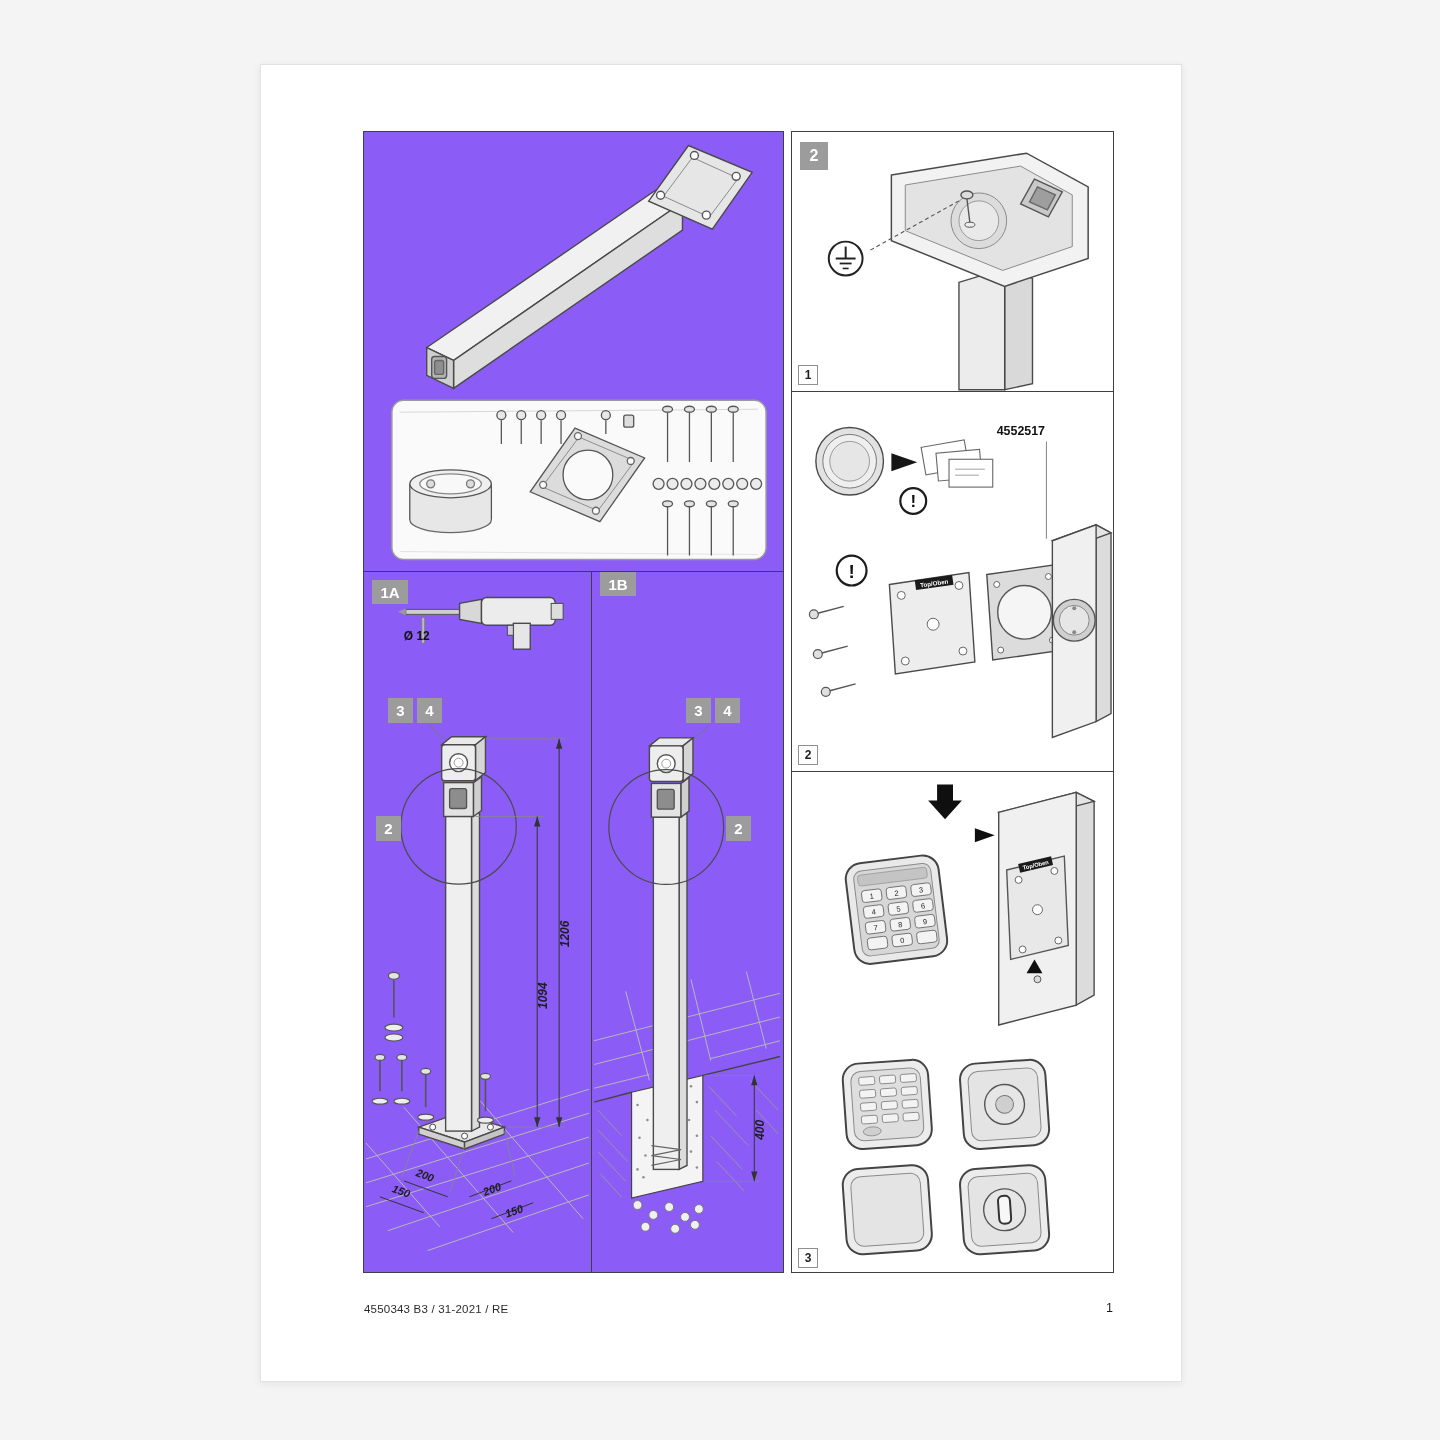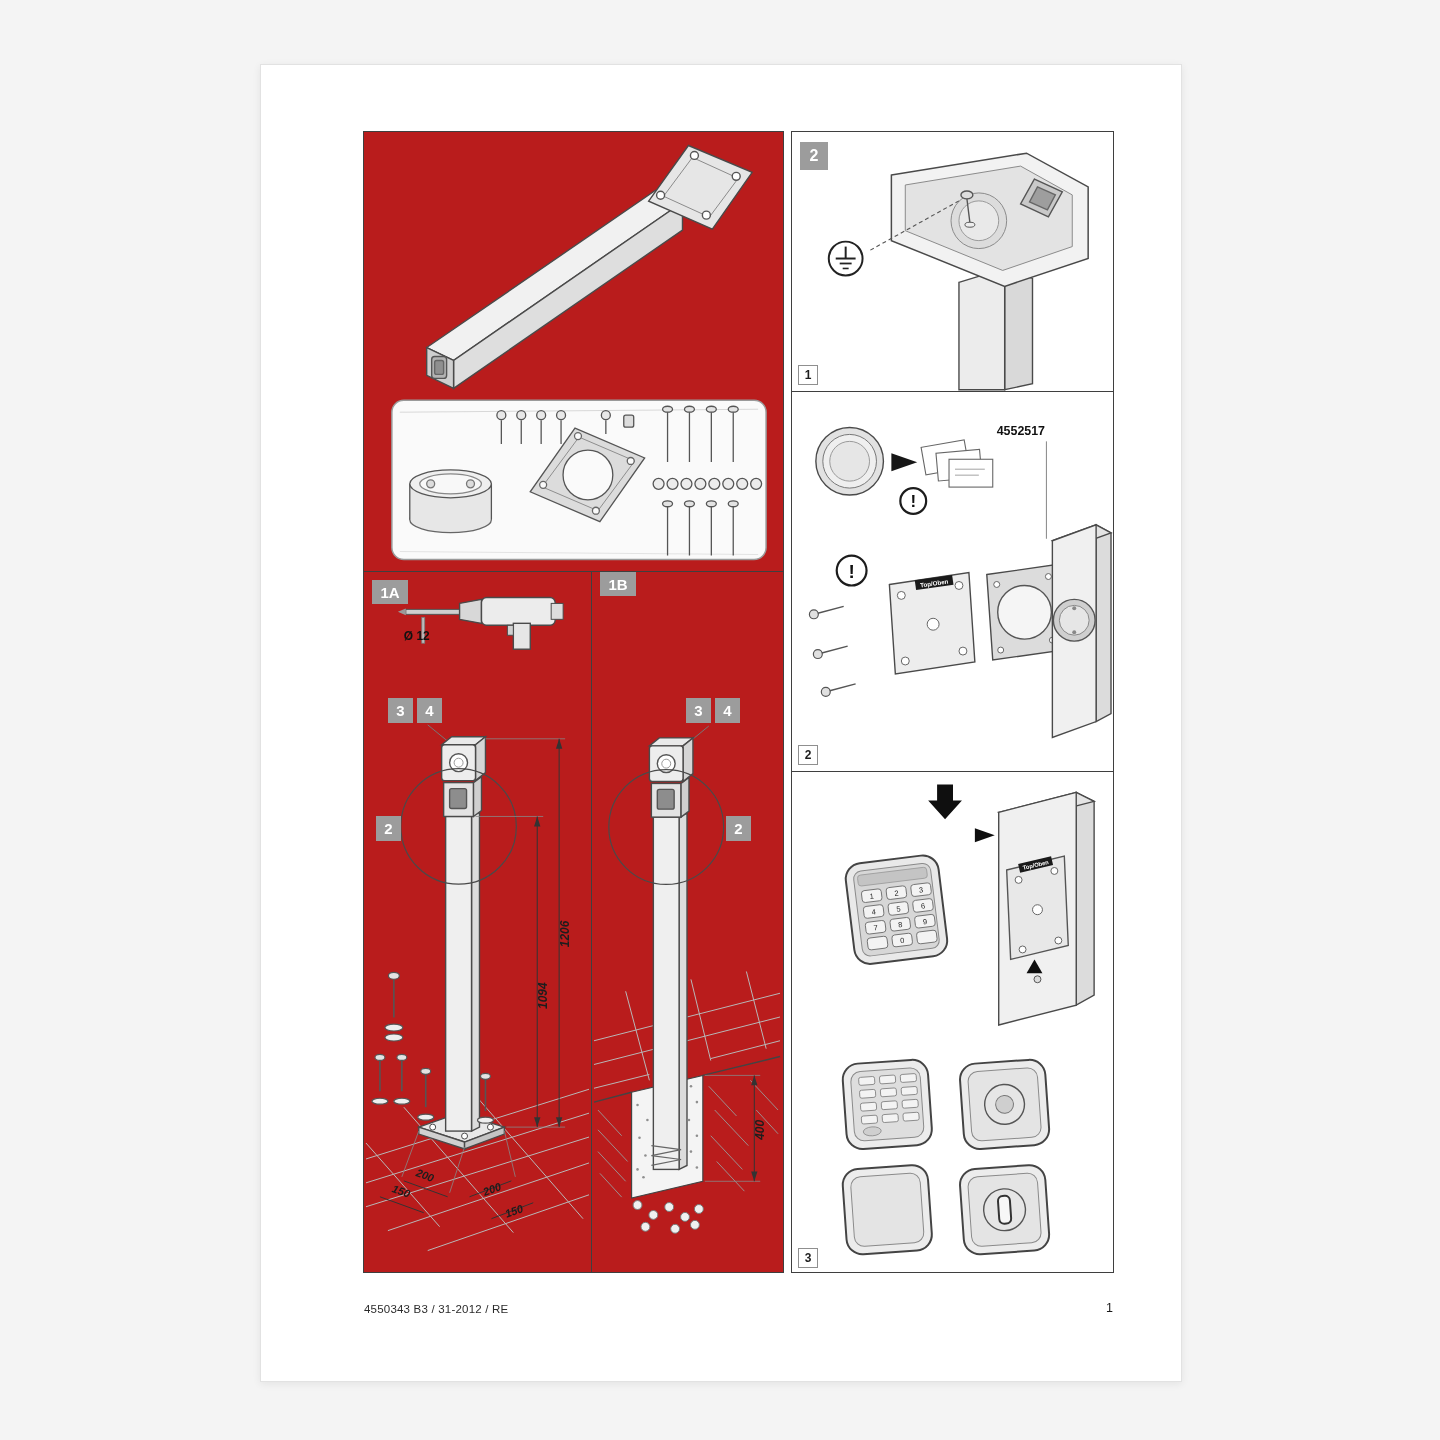--- a/index.html
+++ b/index.html
@@ -1,20 +1,20 @@
 <!DOCTYPE html>
 <html><head>
 <meta charset="utf-8">
 <style>
   html,body{margin:0;padding:0;background:#f4f4f4;font-family:"Liberation Sans",sans-serif;}
   .canvas{position:relative;width:1440px;height:1440px;background:#f4f4f4;overflow:hidden;}
   .page{position:absolute;left:260px;top:64px;width:920px;height:1316px;background:#ffffff;
         border:1px solid #e2e2e2;box-shadow:0 2px 8px rgba(0,0,0,0.07);}
   .col-left{position:absolute;left:102px;top:66px;width:421px;height:1142px;
-        border:1.2px solid #3f3f3f;box-sizing:border-box;background:#b91c1c;}
+        border:1.2px solid #3f3f3f;box-sizing:border-box;background:#8b5cf6;}
   .sec-kit{height:440px;border-bottom:1.2px solid #3f3f3f;position:relative;box-sizing:border-box;}
   .row-ab{display:flex;height:700px;}
   .sec-a{width:228px;border-right:1.2px solid #3f3f3f;position:relative;box-sizing:border-box;}
   .sec-b{flex:1;position:relative;}
   .col-right{position:absolute;left:530px;top:66px;width:323px;height:1142px;
         border:1.2px solid #3f3f3f;box-sizing:border-box;background:#fff;}
   .sec-head{height:260px;position:relative;border-bottom:1.2px solid #3f3f3f;box-sizing:border-box;}
   .sec-box{height:380px;position:relative;border-bottom:1.2px solid #3f3f3f;box-sizing:border-box;}
   .sec-mount{height:502px;position:relative;}
   svg{display:block;width:100%;height:100%;}
@@ -513,16 +513,16 @@
           <rect x="0" y="0" width="86" height="86" rx="16" fill="#ececec" stroke="#444" stroke-width="2"></rect>
           <rect x="8" y="8" width="70" height="70" rx="10" fill="#e4e4e4" stroke="#8a8a8a" stroke-width="1"></rect>
           <circle cx="43" cy="43" r="21" fill="#e6e6e6" stroke="#555" stroke-width="1.4"></circle>
           <rect x="37" y="29" width="12" height="28" rx="5" fill="#f7f7f7" stroke="#333" stroke-width="2"></rect>
         </g>
       </svg>
       <div class="marker" style="left:6px;bottom:6px;">3</div>
     </div>
   </div>
 
-  <div class="footer-left">4550343  B3 / 31-2012 / RE</div>
+  <div class="footer-left">4550343  B3 / 31-2021 / RE</div>
   <div class="footer-page">1</div>
  </div>
 </div>
 
 </body></html>

